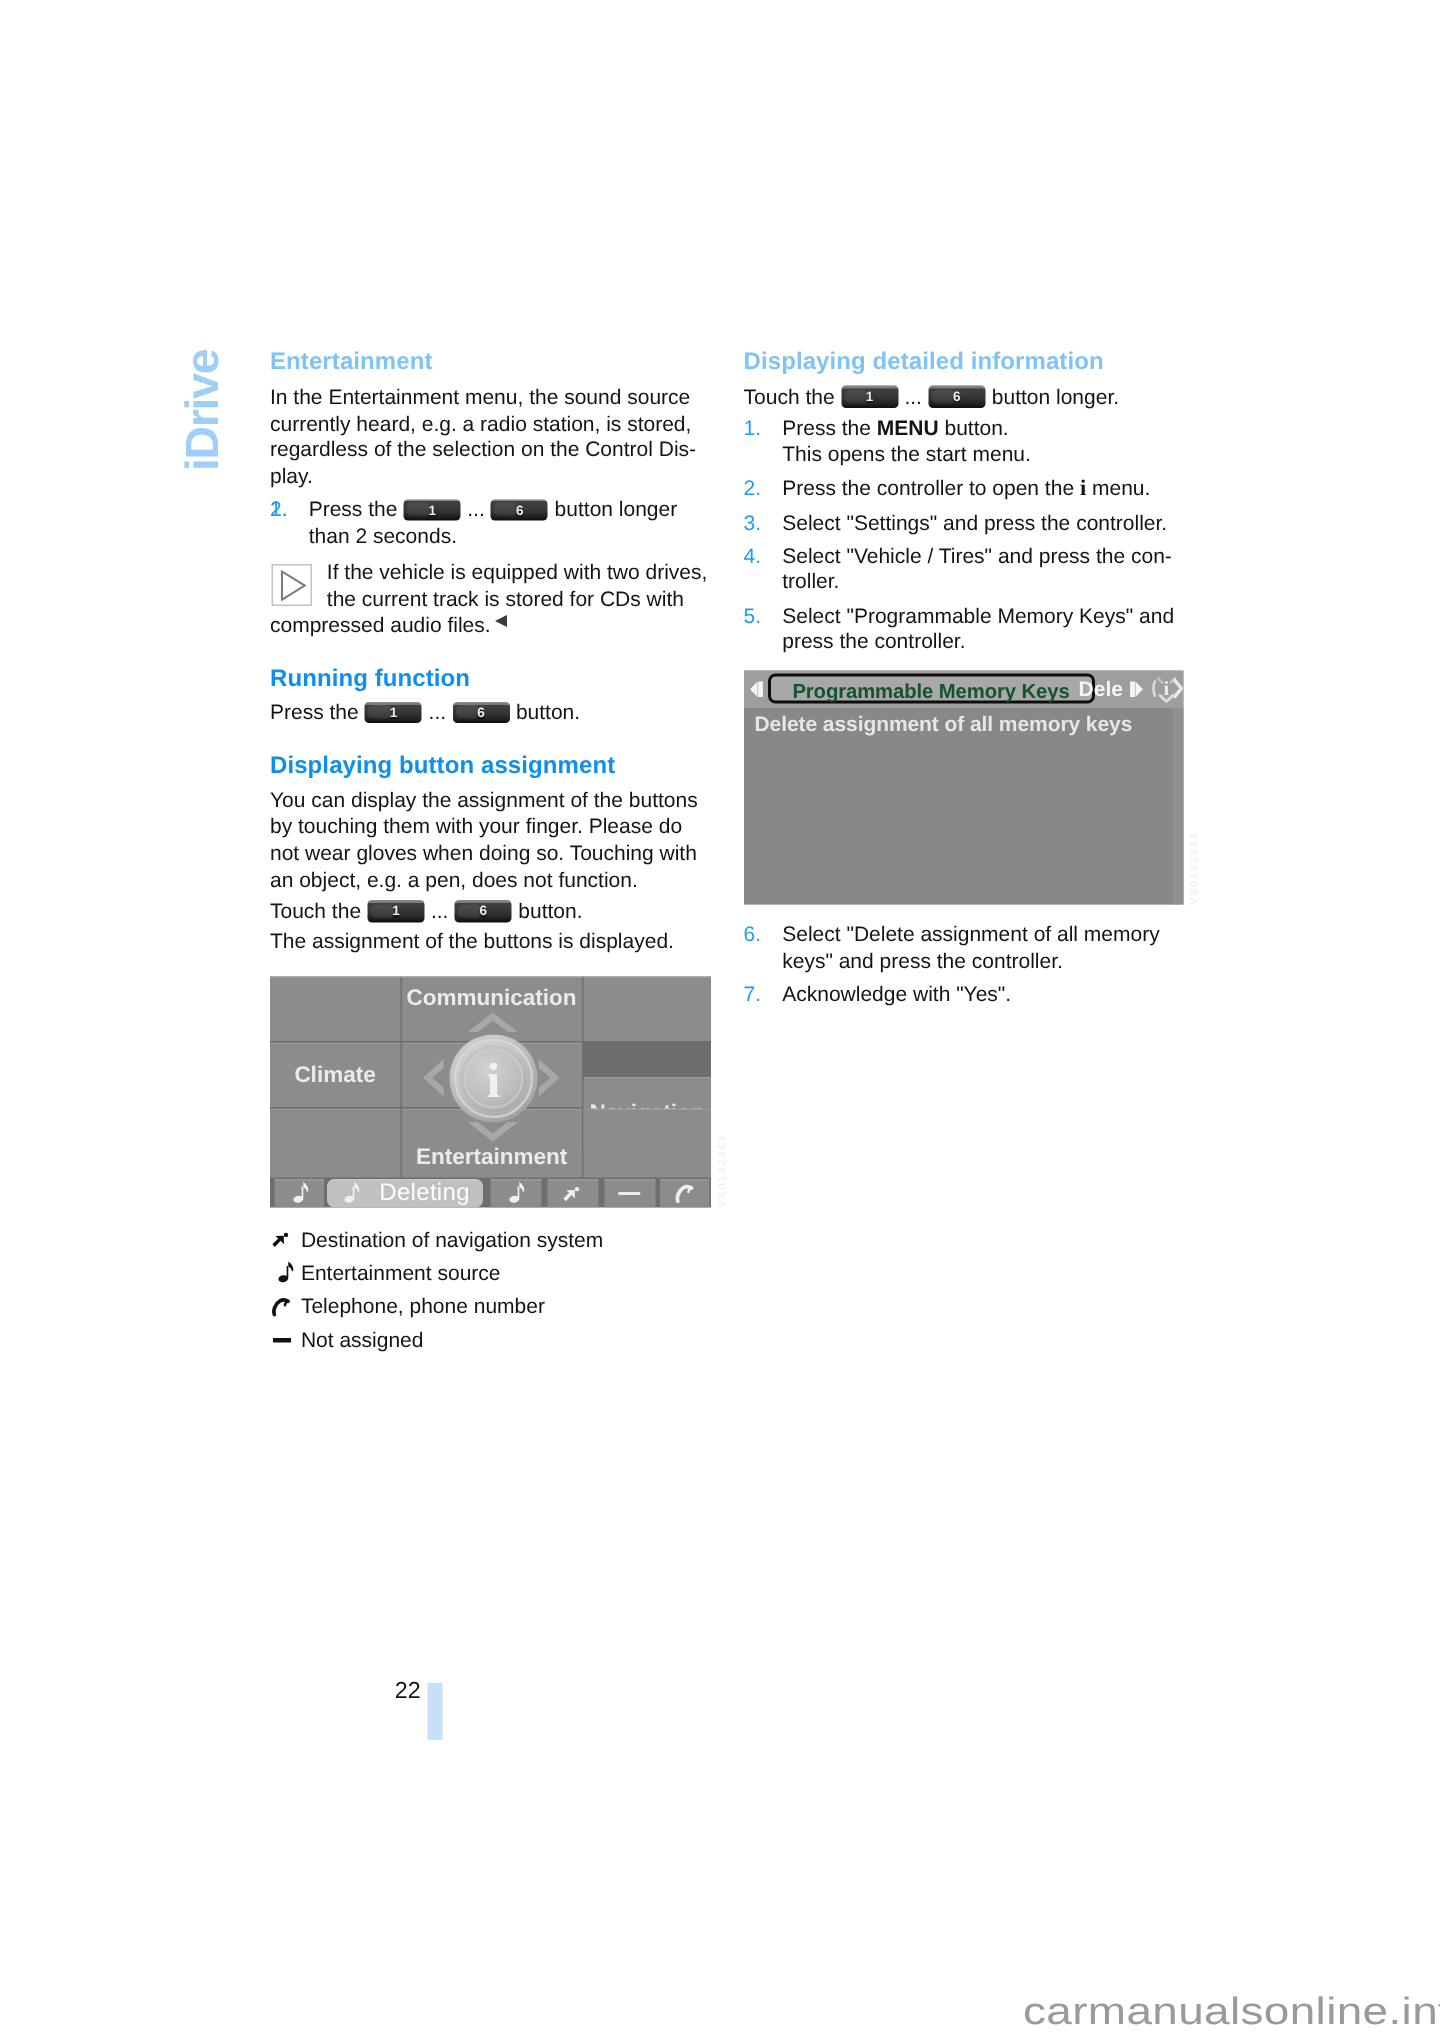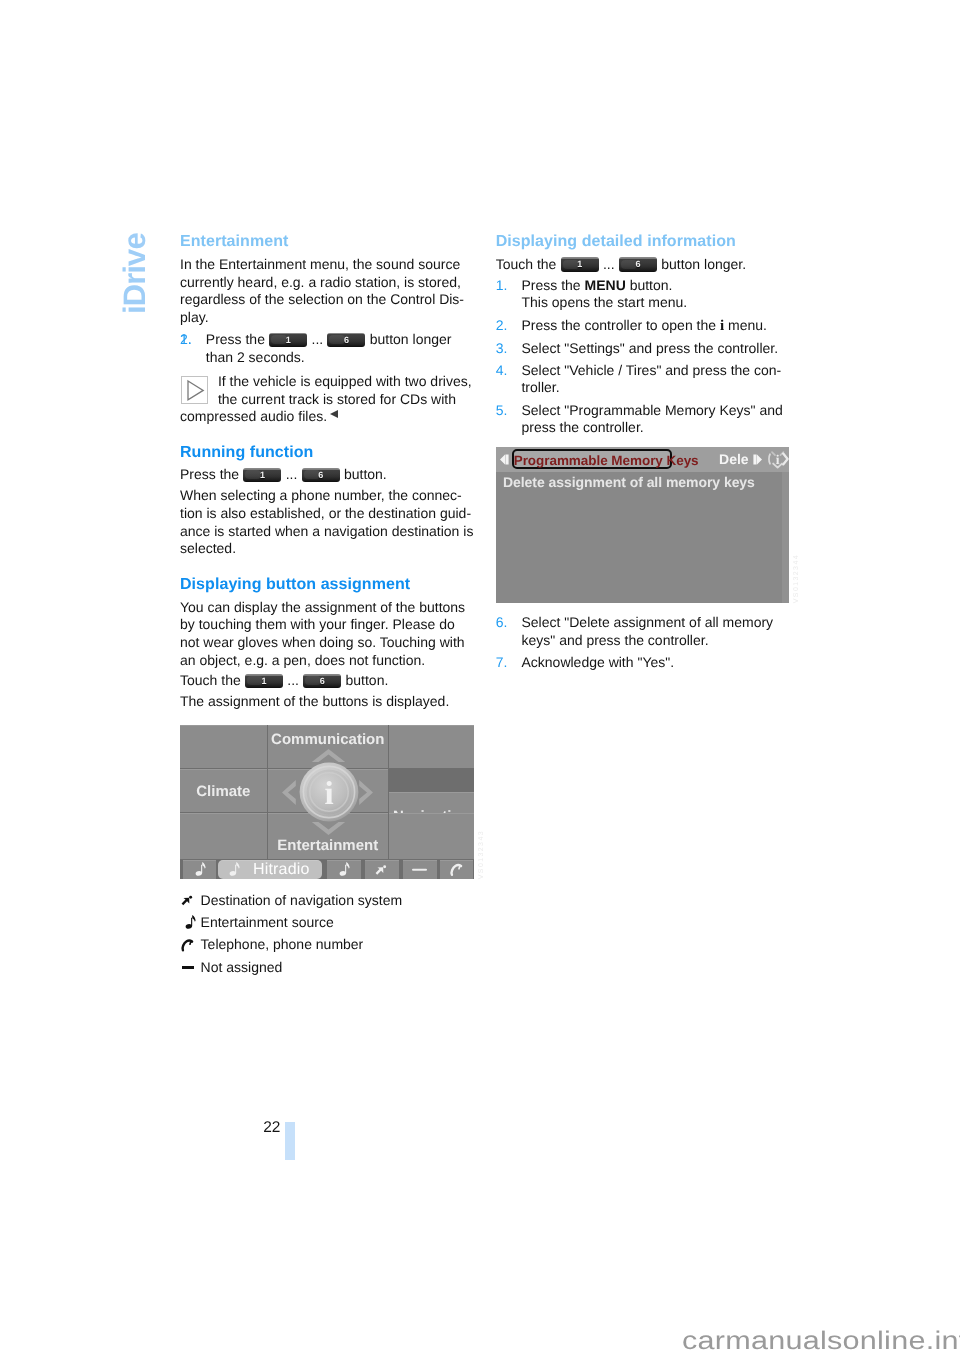--- a/index.html
+++ b/index.html
@@ -112,24 +112,24 @@
   .taskbar .ti svg{display:block;}
   .tb-active .ti{left:8px;color:#fbfbfb;}
   .taskbar .dashi{width:15px;height:2.6px;background:#ececec;border-radius:1px;left:9px;}
   .taskbar .tb-active .tbl{position:absolute;left:34.8px;top:50%;transform:translateY(-50%);
      color:#fdfdfd;font-size:16px;white-space:nowrap;letter-spacing:0.2px;line-height:16px;}
 
   
   .fig-right{margin-top:10px;width:293.5px;}
   .screen2{position:relative;width:293.5px;height:156px;background:#8b8b8b;overflow:hidden;}
   .screen2 .bar{position:absolute;left:0;top:0;right:0;height:25.1px;background:#9e9e9e;}
-  .screen2 .tab{position:absolute;left:16px;top:2.5px;width:160px;height:20px;
+  .screen2 .tab{position:absolute;left:16px;top:2.5px;width:218px;height:20px;
      line-height:19px;box-sizing:border-box;
      background:#a8a8a8;border:2.2px solid #0d0d0d;border-radius:5px;
-     color:#7f1d1d;font-size:13.5px;font-weight:bold;white-space:nowrap;text-align:center;letter-spacing:-0.05px;}
+     color:#14532d;font-size:13.5px;font-weight:bold;white-space:nowrap;text-align:center;letter-spacing:-0.05px;}
   .screen2 .tabnext{position:absolute;left:223.4px;top:4px;color:#f5f5f5;font-size:14px;
      font-weight:bold;white-space:nowrap;}
   .screen2 .arrow{position:absolute;width:9px;height:11px;top:7.3px;}
   .screen2 .arrow svg{display:block;}
   .screen2 .arrow.left{left:4.3px;}
   .screen2 .arrow.right{left:257.2px;}
   .screen2 .icircle{position:absolute;left:271.5px;top:1.5px;width:22px;height:22px;}
   .screen2 .icircle svg{display:block;}
   .screen2 .list{position:absolute;left:0;top:25.1px;right:0;bottom:0;background:#888;}
   .screen2 .list::after{content:"";position:absolute;right:0;top:0;bottom:0;width:7px;
@@ -185,21 +185,20 @@
         <svg width="25" height="26" viewBox="0 0 25 26">
             <path d="M6 4 L21.2 13.4 L6 22.8 Z" fill="none" stroke="#7a7a7a" stroke-width="1.3"></path>
           </svg>
       </span>
       <span data-name="note-text"><span data-name="text-line">If the vehicle is equipped with two drives,</span><br><span data-name="text-line">the current track is stored for CDs with</span></span>
       <span class="after" data-name="note-text-after"><span data-name="note-last-line">compressed audio files.</span><i class="endmark" data-name="end-of-note-marker"></i></span>
     </div>
 
     <h2 class="sec gap1" data-name="section-heading-running-function">Running function</h2>
     <p class="body" data-name="running-function-line"><span data-name="line-pre">Press the </span><span class="btnimg" data-name="memory-button-1-icon"><span class="bl" data-name="memory-button-1-label">1</span></span><span data-name="ellipsis"> ... </span><span class="btnimg" data-name="memory-button-6-icon"><span class="bl" data-name="memory-button-6-label">6</span></span><span data-name="line-post"> button.</span></p>
-    <p class="body" data-name="running-function-body"><span data-name="text-line">When selecting a phone number, the connec-</span><br><span data-name="text-line">tion is also established, or the destination guid-</span><br><span data-name="text-line">ance is started when a navigation destination is</span><br><span data-name="text-line">selected.</span></p>
 
     <h2 class="sec gap1" data-name="section-heading-displaying-button-assignment">Displaying button assignment</h2>
     <p class="body" data-name="displaying-button-assignment-body"><span data-name="text-line">You can display the assignment of the buttons</span><br><span data-name="text-line">by touching them with your finger. Please do</span><br><span data-name="text-line">not wear gloves when doing so. Touching with</span><br><span data-name="text-line">an object, e.g. a pen, does not function.</span></p>
 
     <p class="body" data-name="displaying-short-info-line"><span data-name="line-pre">Touch the </span><span class="btnimg" data-name="memory-button-1-icon"><span class="bl" data-name="memory-button-1-label">1</span></span><span data-name="ellipsis"> ... </span><span class="btnimg" data-name="memory-button-6-icon"><span class="bl" data-name="memory-button-6-label">6</span></span><span data-name="line-post"> button.</span></p>
     <p class="body" data-name="displaying-short-info-body"><span data-name="text-line">The assignment of the buttons is displayed.</span></p>
 
     <div class="figure fig-left" data-name="idrive-start-menu-figure">
       <div class="screen" data-name="idrive-screen">
         <div class="t t1" data-name="tile-empty-top-left"></div>
@@ -268,21 +267,21 @@
                   <path d="M10.2 1.0 L10.2 11.8 C10.2 13.5 8.5 14.8 6.4 14.8 C4.8 14.8 3.6 13.9 3.6 12.7 C3.6 11.3 5.2 10.1 7.2 10.1 C7.9 10.1 8.6 10.3 9.1 10.5 L9.1 3.6 C11.0 4.5 12.6 5.8 12.6 7.6 L13.6 7.0 C13.6 4.4 12.3 2.3 10.2 1.0 Z" fill="#f0f0f0"></path>
                 </svg>
               </span>
             </div>
           <div class="tb tb-active" data-name="taskbar-item-hitradio">
               <span class="ti notei" data-name="music-note-icon">
                 <svg viewBox="0 0 14 18" width="14" height="18">
                   <path d="M10.2 1.0 L10.2 11.8 C10.2 13.5 8.5 14.8 6.4 14.8 C4.8 14.8 3.6 13.9 3.6 12.7 C3.6 11.3 5.2 10.1 7.2 10.1 C7.9 10.1 8.6 10.3 9.1 10.5 L9.1 3.6 C11.0 4.5 12.6 5.8 12.6 7.6 L13.6 7.0 C13.6 4.4 12.3 2.3 10.2 1.0 Z" fill="#f0f0f0"></path>
                 </svg>
               </span>
-              <span class="tbl" data-name="taskbar-label">Hitradio</span>
+              <span class="tbl" data-name="taskbar-label">Deleting</span>
             </div>
           <div class="tb tb3" data-name="taskbar-item-music-3">
               <span class="ti notei" data-name="music-note-icon">
                 <svg viewBox="0 0 14 18" width="14" height="18">
                   <path d="M10.2 1.0 L10.2 11.8 C10.2 13.5 8.5 14.8 6.4 14.8 C4.8 14.8 3.6 13.9 3.6 12.7 C3.6 11.3 5.2 10.1 7.2 10.1 C7.9 10.1 8.6 10.3 9.1 10.5 L9.1 3.6 C11.0 4.5 12.6 5.8 12.6 7.6 L13.6 7.0 C13.6 4.4 12.3 2.3 10.2 1.0 Z" fill="#f0f0f0"></path>
                 </svg>
               </span>
             </div>
           <div class="tb tb4" data-name="taskbar-item-destination">
               <span class="ti flagi" data-name="destination-flag-icon">

